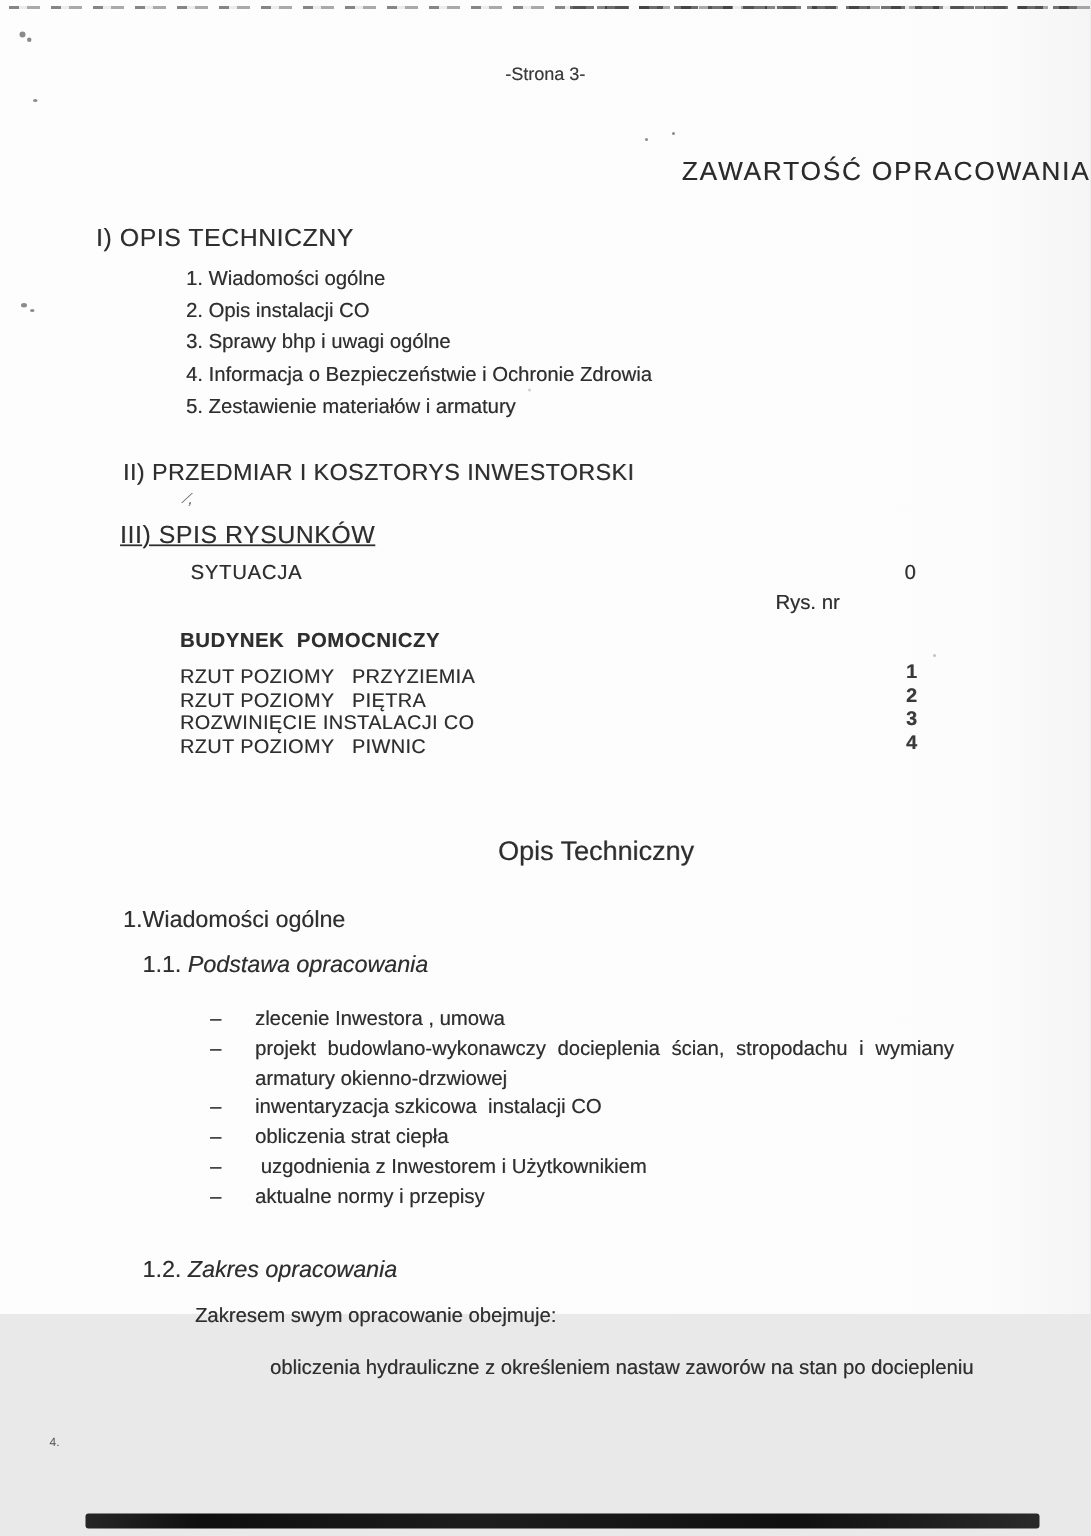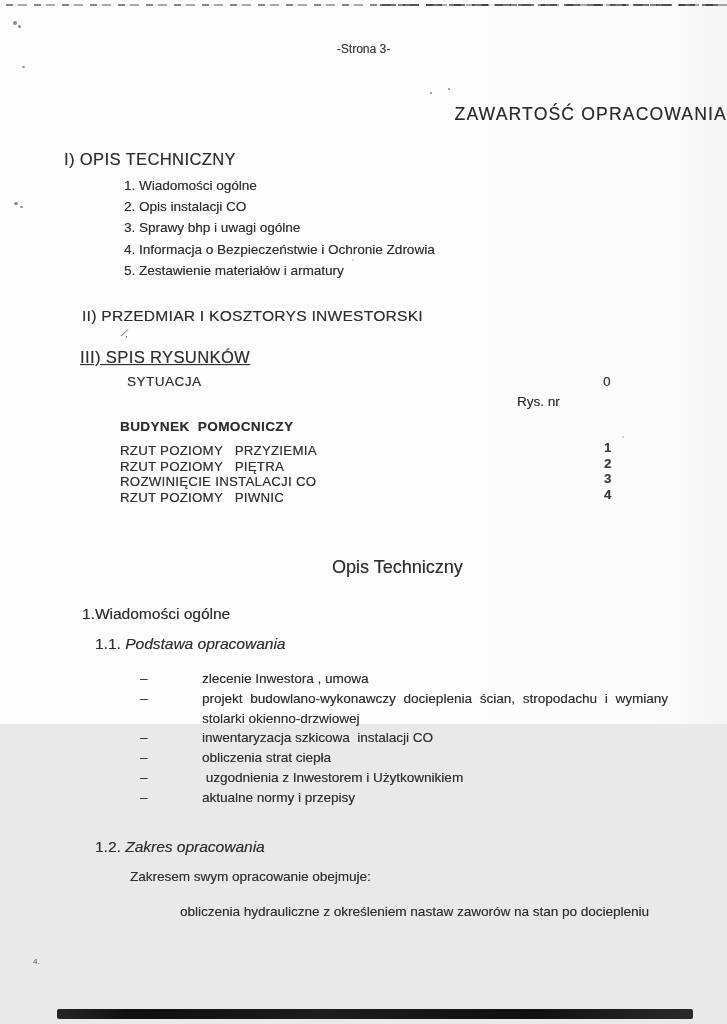--- a/index.html
+++ b/index.html
@@ -2,21 +2,21 @@
 <html><head>
 <meta charset="utf-8">
 <style>
   html,body{margin:0;padding:0;}
   body{
     width:727px;height:1024px;overflow:hidden;
     background:#e9e9e9;
     font-family:"Liberation Sans","DejaVu Sans",sans-serif;
   }
   .page{
-    position:relative;width:727px;height:724px;
+    position:relative;width:727px;height:876px;
     background:linear-gradient(90deg,#fdfdfd 0%,#fcfcfc 90%,#f5f5f5 100%);
     color:#2e2e2e;
     -webkit-font-smoothing:antialiased;
   }
   .t{white-space:pre-wrap;}
   .abs{position:absolute;}
   .toner{text-shadow:0.25px 0.25px 0.35px rgba(20,20,20,0.45);}
 
   
   .top-scan-line{
@@ -58,21 +58,21 @@
   
   .body-title{position:absolute;left:332px;top:557px;font-size:18px;}
   .s1-heading{position:absolute;left:82px;top:605px;font-size:15.5px;}
   .sub-heading{position:absolute;font-size:15.5px;}
   .sub-heading .ital{font-style:italic;}
   .s11-heading{left:95px;top:635px;}
   .s12-heading{left:95px;top:794px;margin-top:44px;}
   .bullet-list{position:absolute;left:140px;top:669px;width:545px;font-size:13.5px;line-height:19.8px;}
   .bullet-row{display:flex;}
   .bullet-dash{width:30px;flex:0 0 30px;}
-  .bullet-text{flex:1;margin-left:32px;}
+  .bullet-text{flex:1;}
   .wspace{word-spacing:4px;}
   .s12-intro{position:absolute;left:130px;top:869px;font-size:13.5px;}
   .s12-para{position:absolute;left:180px;top:901px;font-size:13.5px;line-height:22.5px;width:510px;}
   .footer-tiny-mark{position:absolute;left:33px;top:957px;font-size:8px;color:#555;}
 </style>
 </head>
 <body>
 
 <div class="page">
 
@@ -156,21 +156,21 @@
 
   <div class="bullet-list toner">
     <div class="bullet-row">
       <span class="bullet-dash t">–</span>
       <span class="bullet-text t">zlecenie Inwestora , umowa</span>
     </div>
     <div class="bullet-row">
       <span class="bullet-dash t">–</span>
       <span class="bullet-text">
         <span class="t wspace">projekt budowlano-wykonawczy docieplenia ścian, stropodachu i wymiany</span><br>
-        <span class="t">stolarki okienno-drzwiowej</span>
+        <span class="t">armatury okienno-drzwiowej</span>
       </span>
     </div>
     <div class="bullet-row">
       <span class="bullet-dash t">–</span>
       <span class="bullet-text t">inwentaryzacja szkicowa  instalacji CO</span>
     </div>
     <div class="bullet-row">
       <span class="bullet-dash t">–</span>
       <span class="bullet-text t">obliczenia strat ciepła</span>
     </div>

